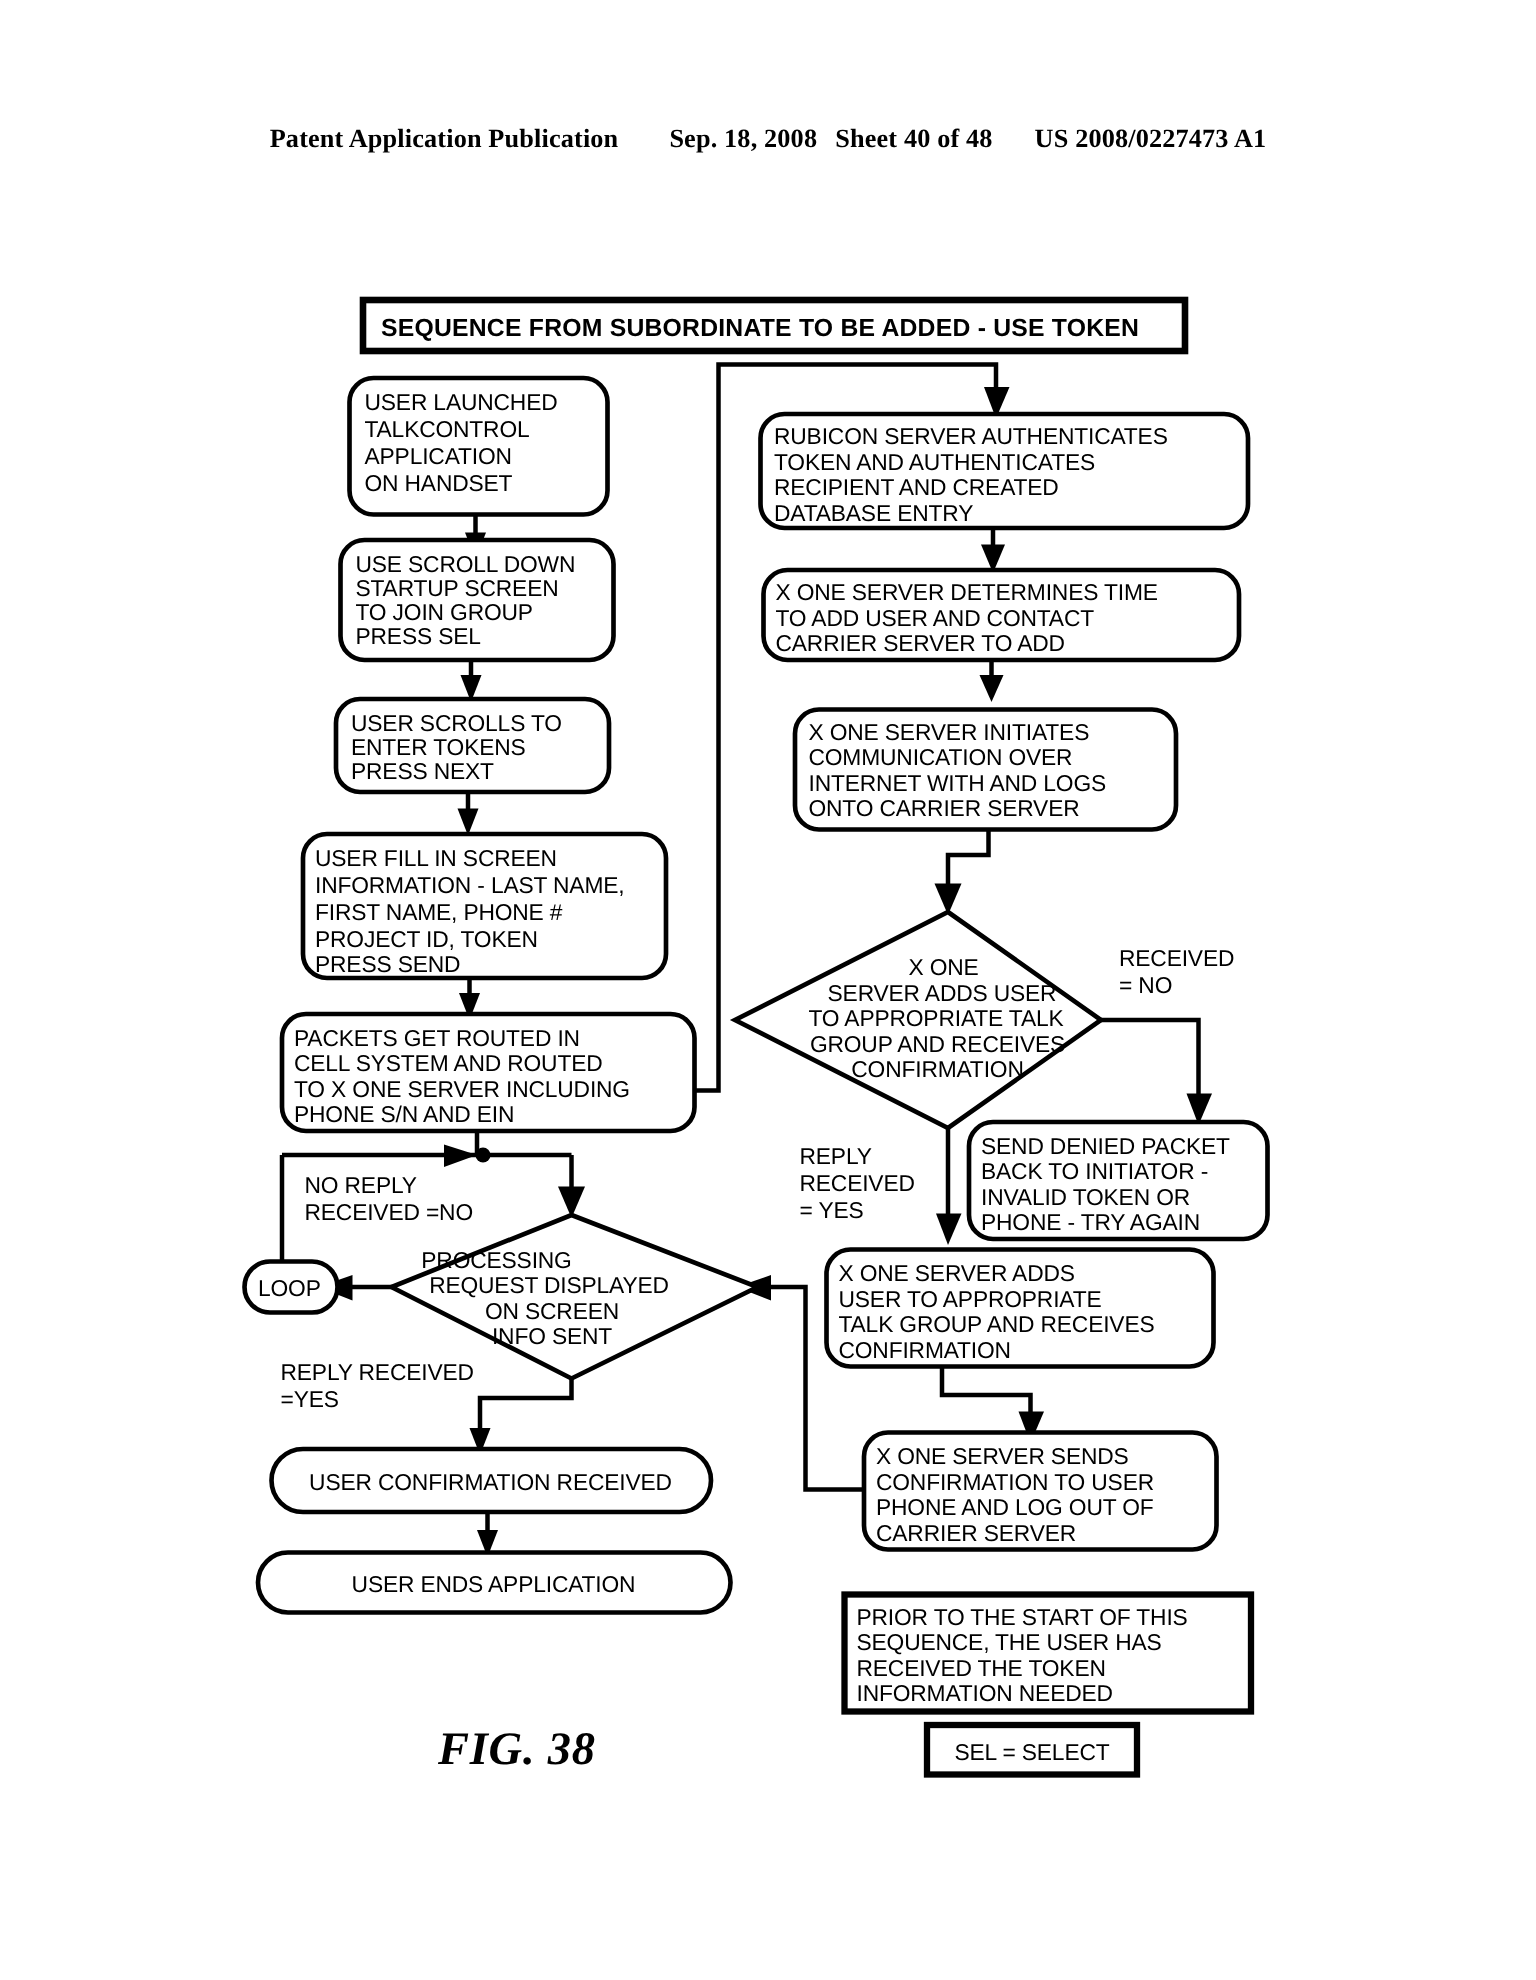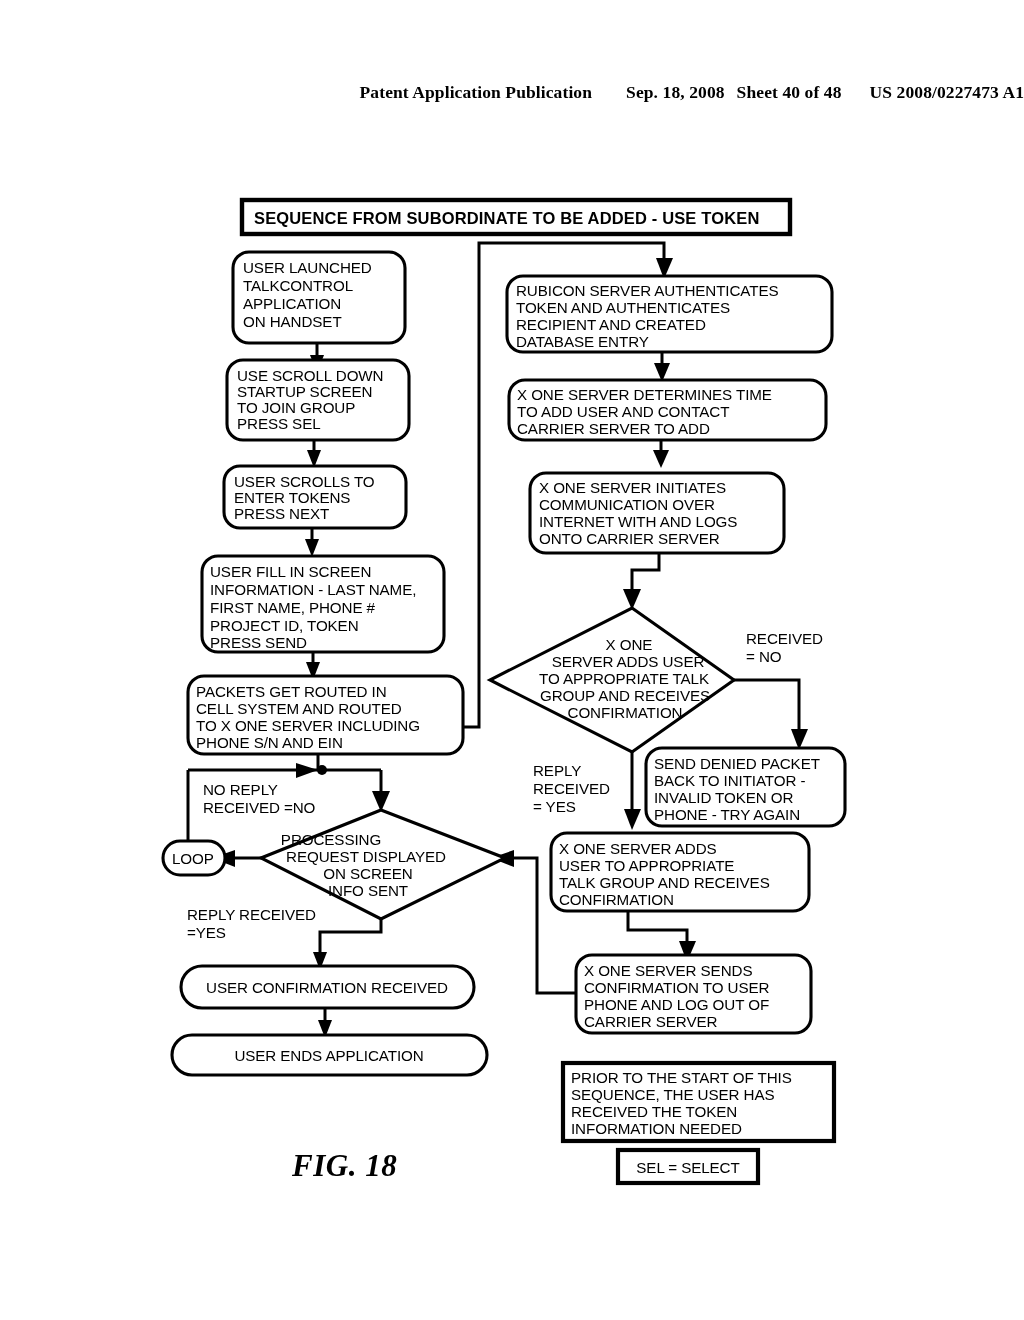--- a/index.html
+++ b/index.html
@@ -21,21 +21,21 @@
     width: 1024px;
     height: 1320px;
     background: #ffffff;
   }
   
   #header {
     position: absolute;
     top: 82px;
     left: 0;
     width: 1024px;
-    text-align: right;
+    text-align: center;
     font-family: "Liberation Serif", serif;
     font-weight: bold;
     font-size: 17.5px;
     letter-spacing: 0.1px;
     white-space: nowrap;
   }
   #header .seg { display: inline-block; vertical-align: baseline; }
   #header .gap-lg { display: inline-block; width: 34px; }
   #header .gap-sm { display: inline-block; width: 12px; }
   #header .gap-md { display: inline-block; width: 28px; }
@@ -320,15 +320,15 @@
       <text x="571" y="1134">INFORMATION NEEDED</text>
     </g>
 
     <g>
       <rect class="note-box" x="618" y="1150" width="140" height="33"></rect>
       <text x="688" y="1173" text-anchor="middle">SEL = SELECT</text>
     </g>
 
   </svg>
 
-  <div id="fig-caption"><span>FIG.</span>&nbsp;<span>18</span></div>
+  <div id="fig-caption"><span>FIG.</span>&nbsp;<span>38</span></div>
 
 </div>
 
 </body></html>

